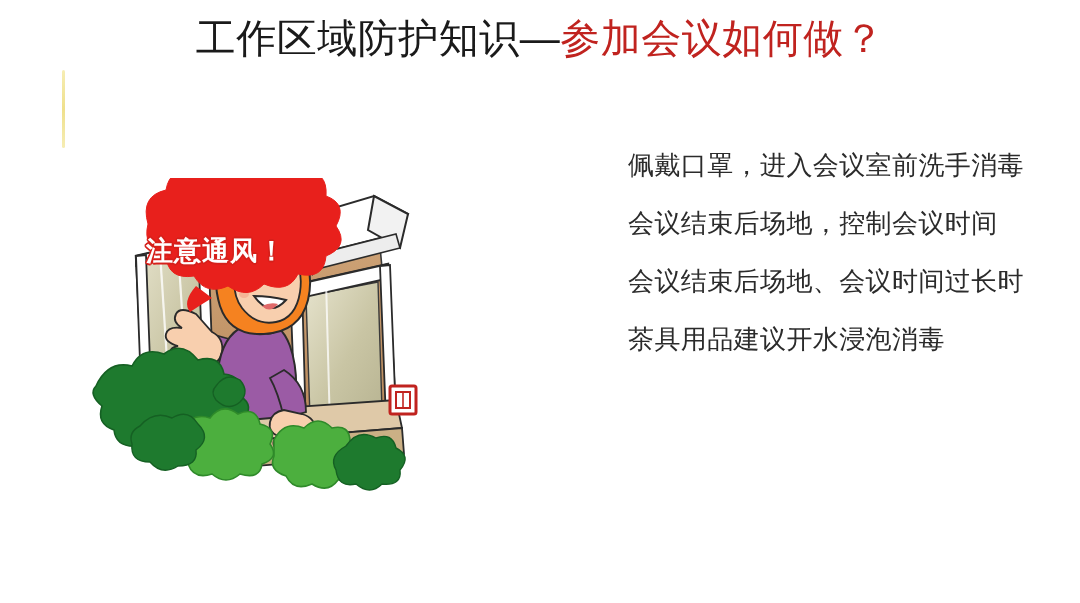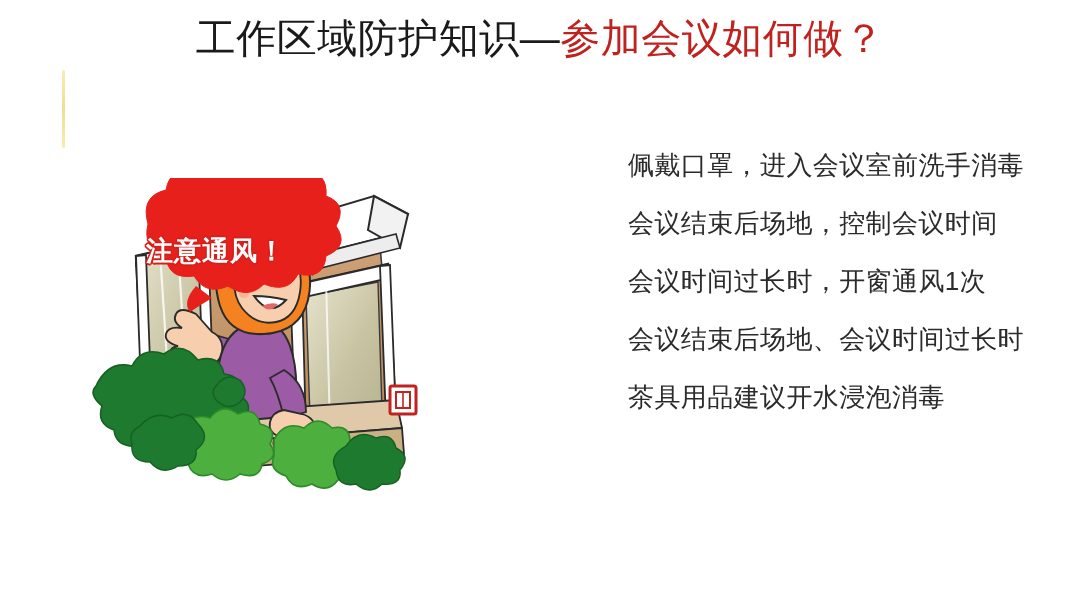--- a/index.html
+++ b/index.html
@@ -241,18 +241,17 @@
         <line x1="325" y1="214" x2="325" y2="230" stroke="#c0231f" stroke-width="1.6"></line>
       </g>
     </svg>
   </div>
 
   <div class="bubble-text">注意通风！</div>
 
   <div class="points">
     <div class="point-line">佩戴口罩，进入会议室前洗手消毒</div>
     <div class="point-line">会议结束后场地，控制会议时间</div>
-    <div class="point-line">会议时间过长时，开窗通风1次</div>
     <div class="point-line">会议结束后场地、会议时间过长时</div>
     <div class="point-line">茶具用品建议开水浸泡消毒</div>
   </div>
 
 </div>
 
 </body></html>

